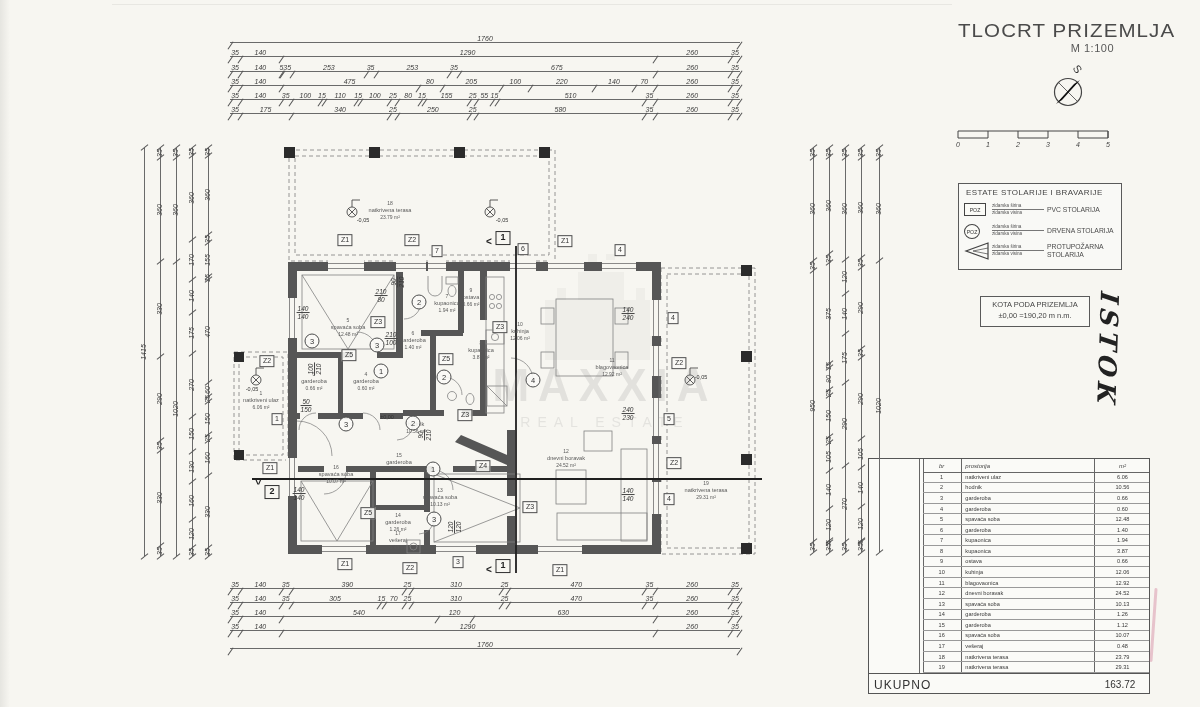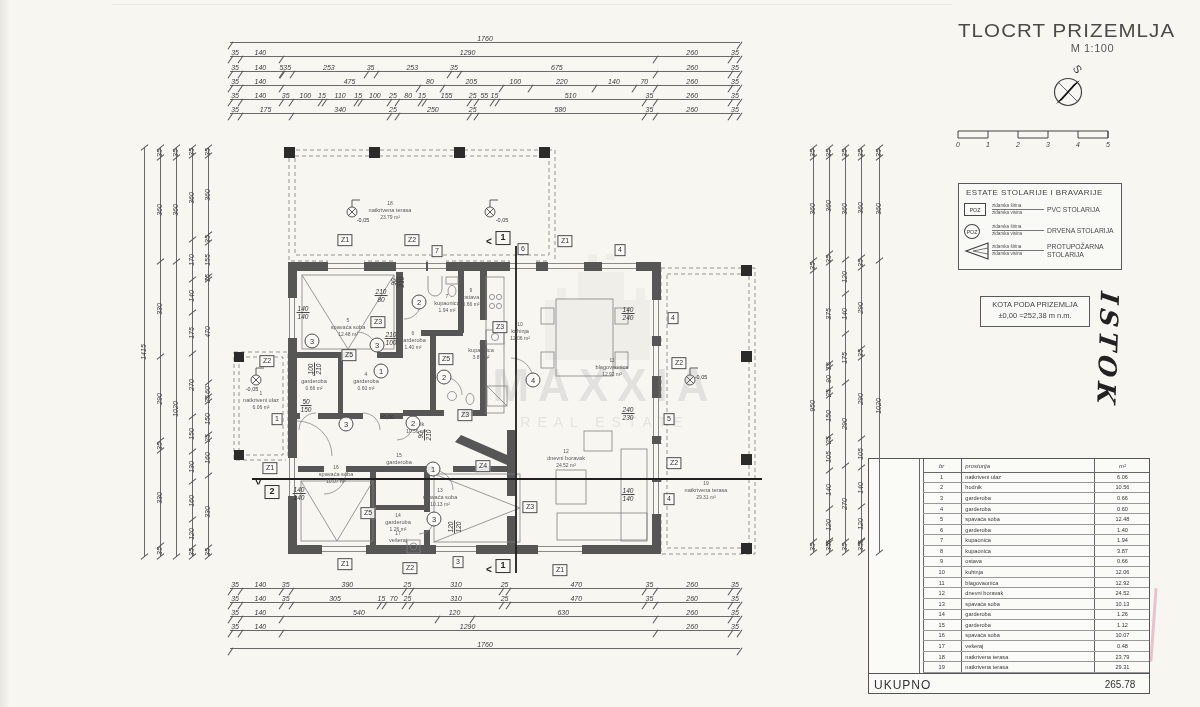--- a/index.html
+++ b/index.html
@@ -299,21 +299,21 @@
       <div>zidarska visina</div>
     </div>
     <div class="leg-desc" style="top:59px">
       <div>PROTUPOŽARNA</div>
       <div>STOLARIJA</div>
     </div>
   </div>
 
   <div class="abs" id="kota">
     <div>KOTA PODA PRIZEMLJA</div>
-    <div>±0,00 =252,38 m n.m.</div>
+    <div>±0,00 =190,20 m n.m.</div>
   </div>
 
   <div class="abs" id="istok">ISTOK</div>
 
   <div class="abs" id="wm1">MAXXIA</div>
   <div class="abs" id="wm2">REAL ESTATE</div>
 
   <div class="abs" id="rtable">
     <div class="vline" style="left:50px;height:214px"></div>
     <div class="vline" style="left:54px;height:214px"></div>
@@ -416,21 +416,21 @@
           <div class="c3">23.79</div>
         </div>
         <div class="trow">
           <div class="c1">19</div>
           <div class="c2">natkrivena terasa</div>
           <div class="c3">29.31</div>
         </div>
       </div>
     <div id="tfoot">
       <div id="ukupno">UKUPNO</div>
-      <div id="total">265.78</div>
+      <div id="total">163.72</div>
     </div>
   </div>
 
   <div class="abs" id="dims-layer" style="left:0;top:0">
       <div class="dimrow" style="left: 230px; top: 33px; width: 510px;">
         <div class="seg" style="flex-grow: 1760;">
           <i></i>
           <span>1760</span>
         </div>
       </div>

